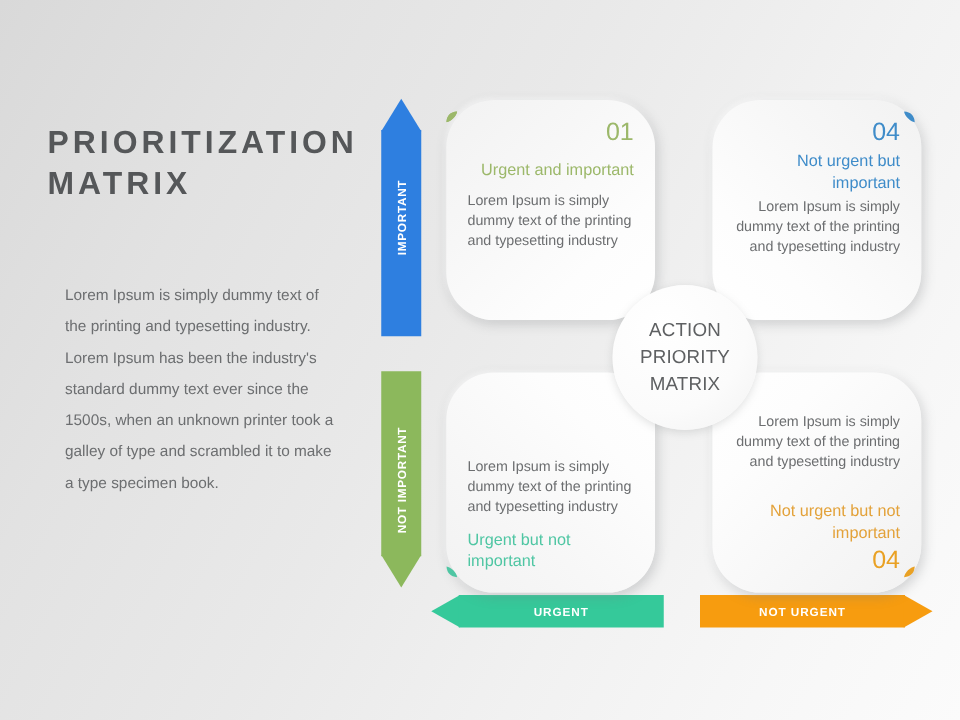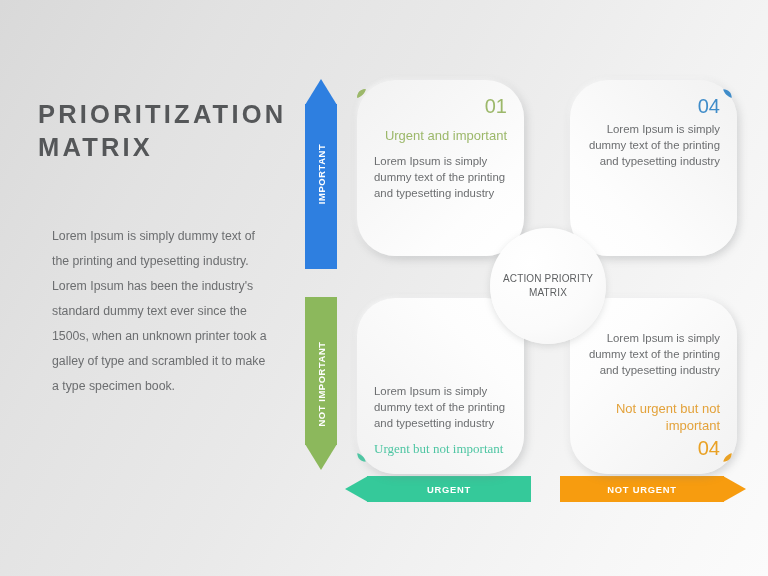--- a/index.html
+++ b/index.html
@@ -209,21 +209,21 @@
   .card-body {
     font-size: 11.4px;
     line-height: 1.42;
     color: #6c6e70;
   }
   #card-01 .card-number { color: #9cb86a; margin-bottom: 12px; }
   #card-01 .card-heading { color: #9cb86a; margin-bottom: 8px; }
   #card-02 .card-number { color: #3f8cc9; margin-bottom: 5px; }
   #card-02 .card-heading { color: #3f8cc9; margin-bottom: 3px; }
   #card-03 .card-number { color: #4fc6a3; margin-top: 6px; }
-  #card-03 .card-heading { color: #4fc6a3; margin-top: 10px; font-family: Liberation Serif, serif; }
+  #card-03 .card-heading { color: #4fc6a3; margin-top: 10px; }
   #card-04 .card-number { color: #e9a124; margin-top: 3px; }
   #card-04 .card-heading { color: #e3a23a; margin-top: 23px; }
 
   
   .leaf {
     position: absolute;
     width: 11px;
     height: 11px;
   }
   #leaf-01 { left: 356px; top: 88px;  color: #9cb86a; }
@@ -240,21 +240,21 @@
     height: 116px;
     border-radius: 50%;
     background: radial-gradient(circle at 35% 30%, #ffffff 0%, #fbfbfb 60%, #f2f2f2 100%);
     box-shadow: 0 2px 7px rgba(120,122,125,0.22);
     display: flex;
     align-items: center;
     justify-content: center;
     text-align: center;
   }
   #center-label {
-    font-size: 10px;
+    font-size: 15px;
     line-height: 1.42;
     color: #5e6062;
     letter-spacing: 0.15px;
     padding: 0 12px;
   }
 </style>
 </head>
 <body>
 
 <div id="slide">
@@ -296,20 +296,21 @@
     <div class="card-heading">Urgent and important</div>
     <div class="card-body">Lorem Ipsum is simply dummy text of the printing and typesetting industry</div>
   </div>
   <svg class="leaf" id="leaf-01" viewBox="0 0 12 12">
     <path d="M11 1 C4 1 1 4 1 11 C1 4 4 1 11 1 Z M10.5 1.2 C4.5 1.6 1.6 4.5 1.2 10.5 C5 10 10 5 10.5 1.2 Z" fill="currentColor"></path>
     <path d="M10.6 1.3 C4.8 1.8 1.8 4.8 1.3 10.6 C5.2 10.2 10.2 5.2 10.6 1.3 Z" fill="currentColor"></path>
   </svg>
 
   <div class="card" id="card-02">
     <div class="card-number">04</div>
+    <div class="card-heading">Not urgent but important</div>
     <div class="card-body">Lorem Ipsum is simply dummy text of the printing and typesetting industry</div>
   </div>
   <svg class="leaf" id="leaf-02" viewBox="0 0 12 12">
     <path d="M1.4 1.3 C7.2 1.8 10.2 4.8 10.7 10.6 C6.8 10.2 1.8 5.2 1.4 1.3 Z" fill="currentColor"></path>
   </svg>
 
   <div class="card" id="card-03">
     <div class="card-body">Lorem Ipsum is simply dummy text of the printing and typesetting industry</div>
     <div class="card-heading">Urgent but not important</div>
   </div>

